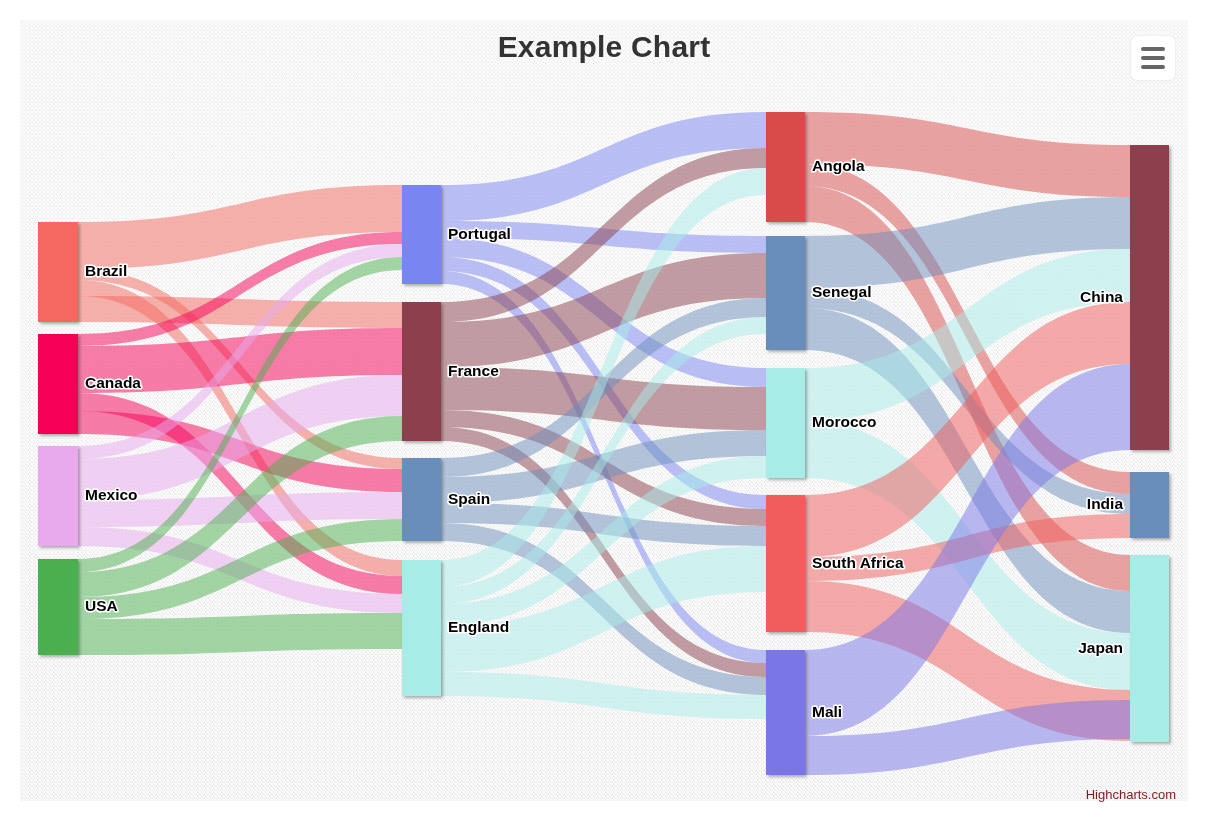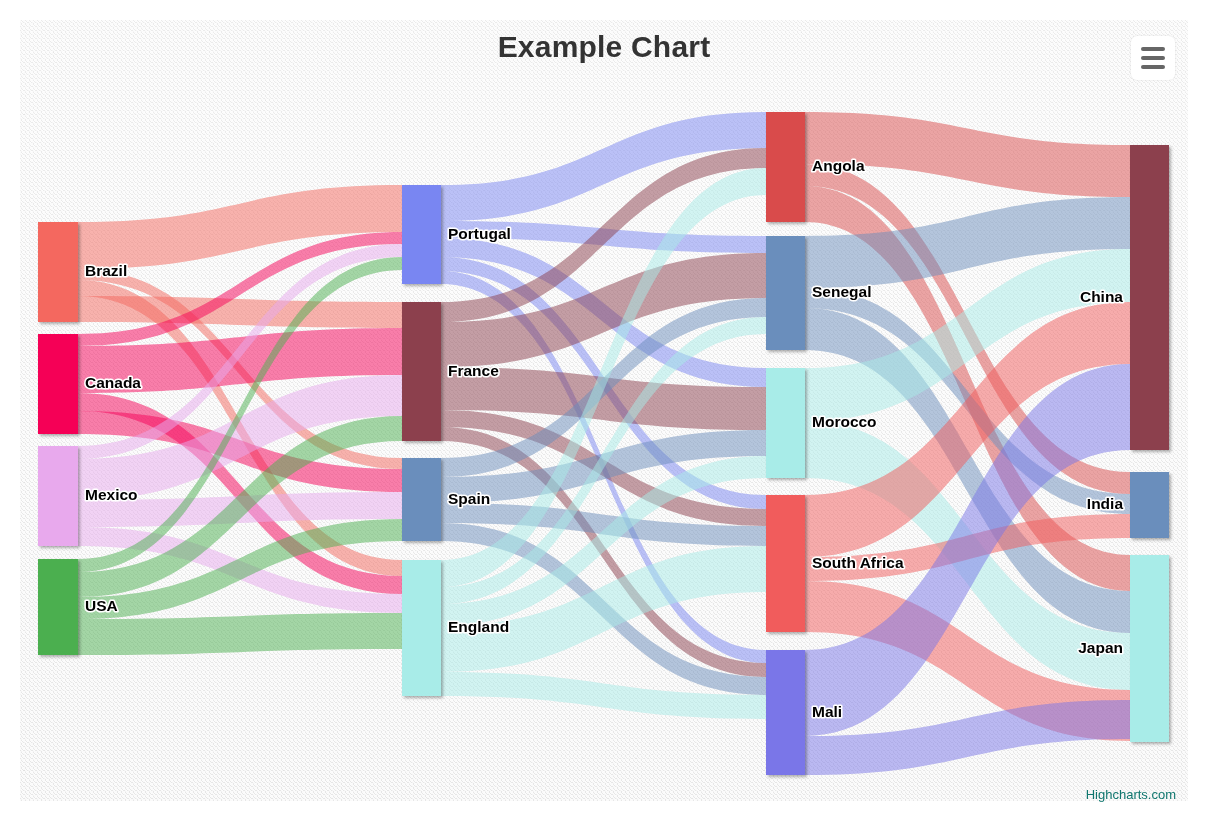--- a/index.html
+++ b/index.html
@@ -74,21 +74,21 @@
     left: 0;
     top: 0;
     width: 1208px;
     height: 828px;
   }
   #credits {
     position: absolute;
     right: 32px;
     bottom: 26px;
     font-size: 13px;
-    color: #0f766e;
+    color: #7f1d1d;
     cursor: pointer;
   }
   .node-label {
     font-size: 15.5px;
     font-weight: bold;
     fill: #000000;
     stroke: #ffffff;
     stroke-width: 3.2px;
     paint-order: stroke fill;
     stroke-linejoin: round;

